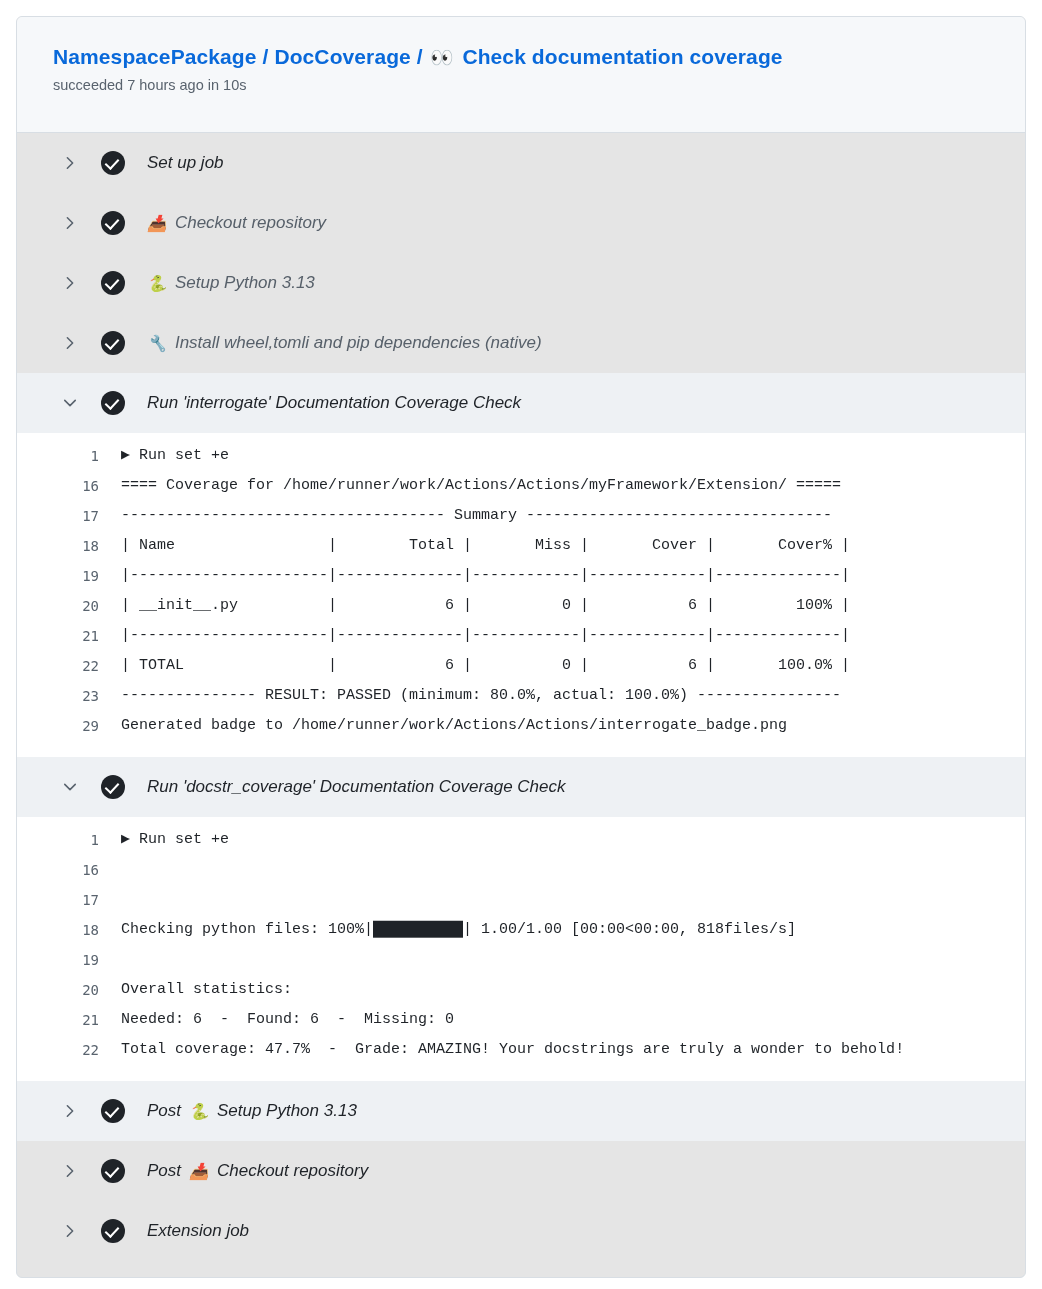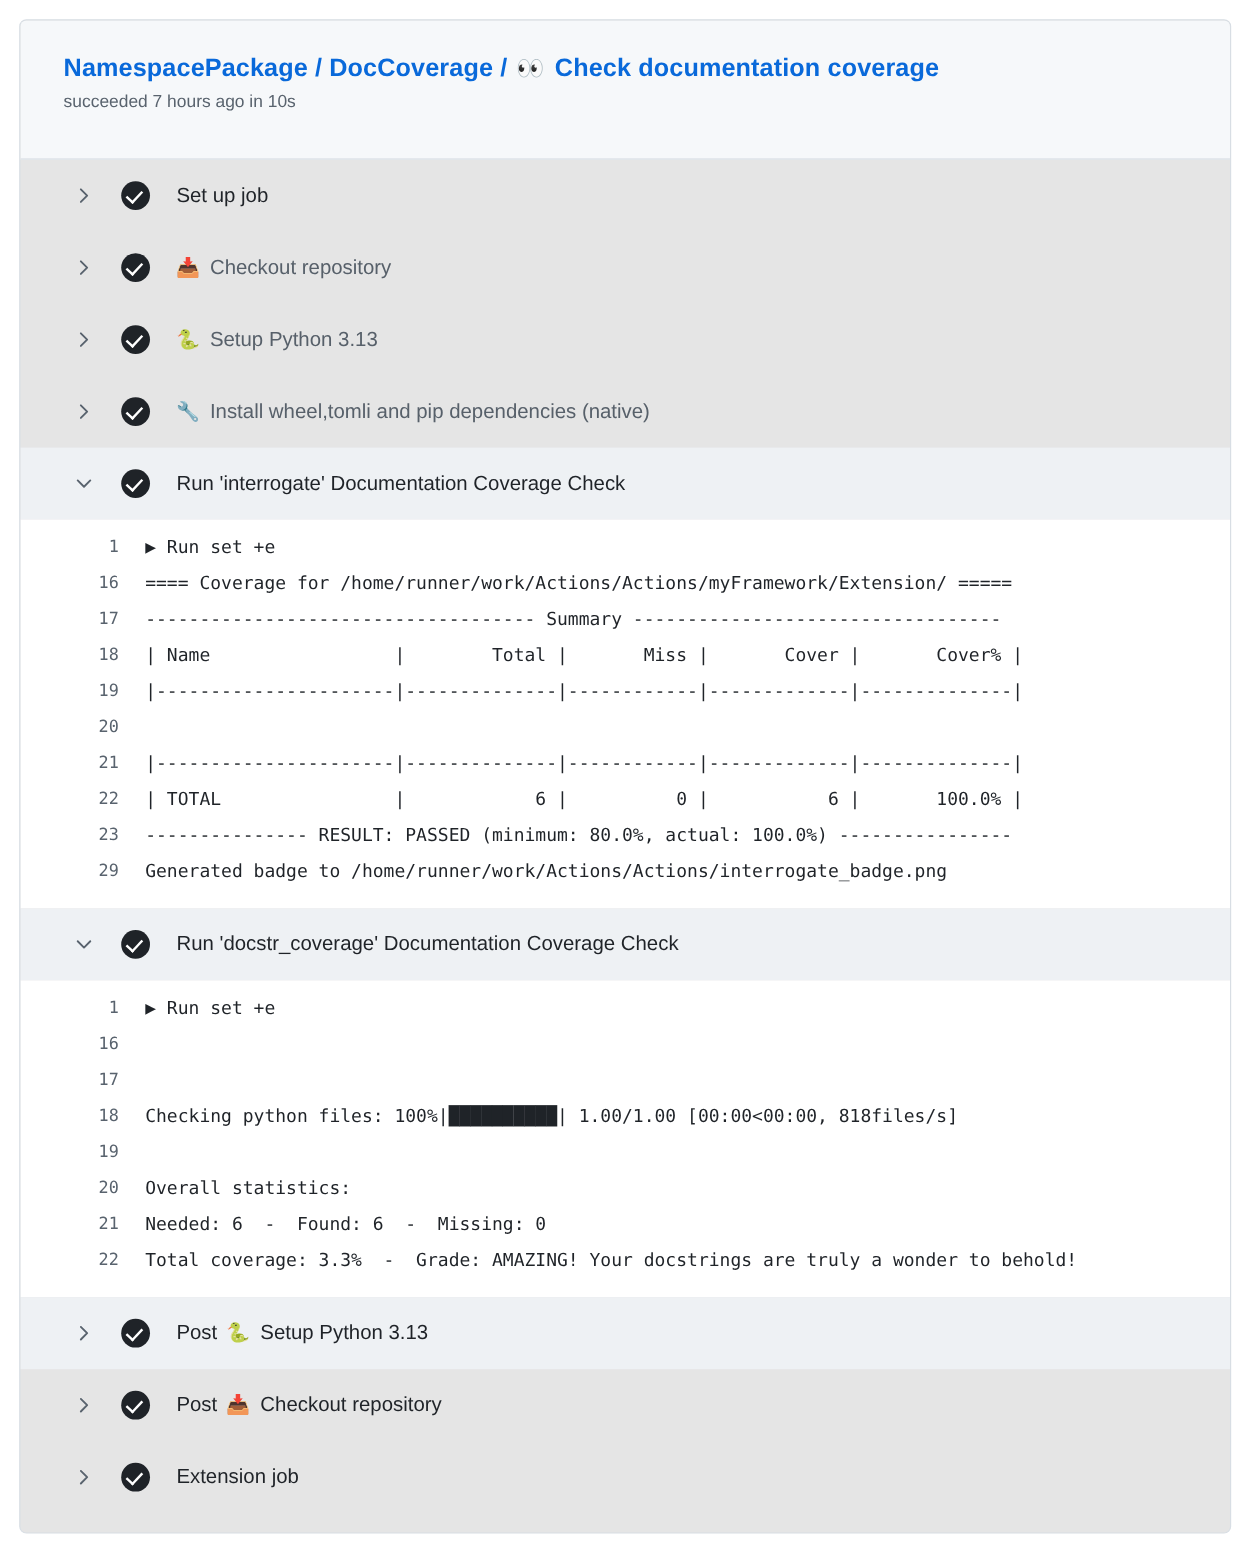--- a/index.html
+++ b/index.html
@@ -53,20 +53,21 @@
     color: #59636e;
   }
   
   .steps { }
   .step-row {
     display: flex;
     align-items: center;
     height: 60px;
     padding-left: 42px;
     cursor: pointer;
+    font-style: italic;
   }
   .step-row.expanded {
     background: #eef1f4;
   }
   .chevron {
     width: 22px;
     flex: 0 0 22px;
     color: #59636e;
     font-size: 17px;
     line-height: 1;
@@ -127,21 +128,21 @@
   }
   .ln {
     width: 104px;
     flex: 0 0 104px;
     text-align: right;
     padding-right: 22px;
     color: #59636e;
     font-size: 14px;
     user-select: none;
   }
-  .ltext { flex: 1 1 auto; }
+  .ltext { flex: 1 1 auto; font-family: Liberation Mono, monospace; }
 </style>
 </head>
 <body>
 
 <div id="page">
   <div class="wrapper">
 
     <div class="job-header">
       <div class="job-title">
         <span>NamespacePackage</span><span class="sep"> / </span><span>DocCoverage</span><span class="sep"> / </span><span class="emoji">👀</span> <span>Check documentation coverage</span>
@@ -213,21 +214,21 @@
           <span>Run 'interrogate' Documentation Coverage Check</span>
         </span>
       </div>
 
       <div class="log">
         <div class="log-line"><span class="ln">1</span><span class="ltext">▶ Run set +e</span></div>
         <div class="log-line"><span class="ln">16</span><span class="ltext">==== Coverage for /home/runner/work/Actions/Actions/myFramework/Extension/ =====</span></div>
         <div class="log-line"><span class="ln">17</span><span class="ltext">------------------------------------ Summary ----------------------------------</span></div>
         <div class="log-line"><span class="ln">18</span><span class="ltext">| Name                 |        Total |       Miss |       Cover |       Cover% |</span></div>
         <div class="log-line"><span class="ln">19</span><span class="ltext">|----------------------|--------------|------------|-------------|--------------|</span></div>
-        <div class="log-line"><span class="ln">20</span></div>
+        <div class="log-line"><span class="ln">20</span><span class="ltext">| __init__.py          |            6 |          0 |           6 |         100% |</span></div>
         <div class="log-line"><span class="ln">21</span><span class="ltext">|----------------------|--------------|------------|-------------|--------------|</span></div>
         <div class="log-line"><span class="ln">22</span><span class="ltext">| TOTAL                |            6 |          0 |           6 |       100.0% |</span></div>
         <div class="log-line"><span class="ln">23</span><span class="ltext">--------------- RESULT: PASSED (minimum: 80.0%, actual: 100.0%) ----------------</span></div>
         <div class="log-line"><span class="ln">29</span><span class="ltext">Generated badge to /home/runner/work/Actions/Actions/interrogate_badge.png</span></div>
       </div>
 
       <div class="step-row expanded">
         <span class="chevron">
           <svg class="chev-svg" width="14" height="14" viewBox="0 0 16 16">
               <path d="M2 5 L8 11 L14 5" fill="none" stroke="#59636e" stroke-width="1.8" stroke-linecap="round" stroke-linejoin="round"></path>
@@ -240,21 +241,21 @@
       </div>
 
       <div class="log">
         <div class="log-line"><span class="ln">1</span><span class="ltext">▶ Run set +e</span></div>
         <div class="log-line"><span class="ln">16</span><span class="ltext"></span></div>
         <div class="log-line"><span class="ln">17</span></div>
         <div class="log-line"><span class="ln">18</span><span class="ltext">Checking python files: 100%|██████████| 1.00/1.00 [00:00&lt;00:00, 818files/s]</span></div>
         <div class="log-line"><span class="ln">19</span><span class="ltext"></span></div>
         <div class="log-line"><span class="ln">20</span><span class="ltext">Overall statistics:</span></div>
         <div class="log-line"><span class="ln">21</span><span class="ltext">Needed: 6  -  Found: 6  -  Missing: 0</span></div>
-        <div class="log-line"><span class="ln">22</span><span class="ltext">Total coverage: 3.3%  -  Grade: AMAZING! Your docstrings are truly a wonder to behold!</span></div>
+        <div class="log-line"><span class="ln">22</span><span class="ltext">Total coverage: 47.7%  -  Grade: AMAZING! Your docstrings are truly a wonder to behold!</span></div>
       </div>
 
       <div class="step-row expanded">
         <span class="chevron">
           <svg class="chev-svg" width="14" height="14" viewBox="0 0 16 16">
               <path d="M5 2 L11 8 L5 14" fill="none" stroke="#59636e" stroke-width="1.8" stroke-linecap="round" stroke-linejoin="round"></path>
             </svg>
         </span>
         <span class="check-icon"></span>
         <span class="step-label">

